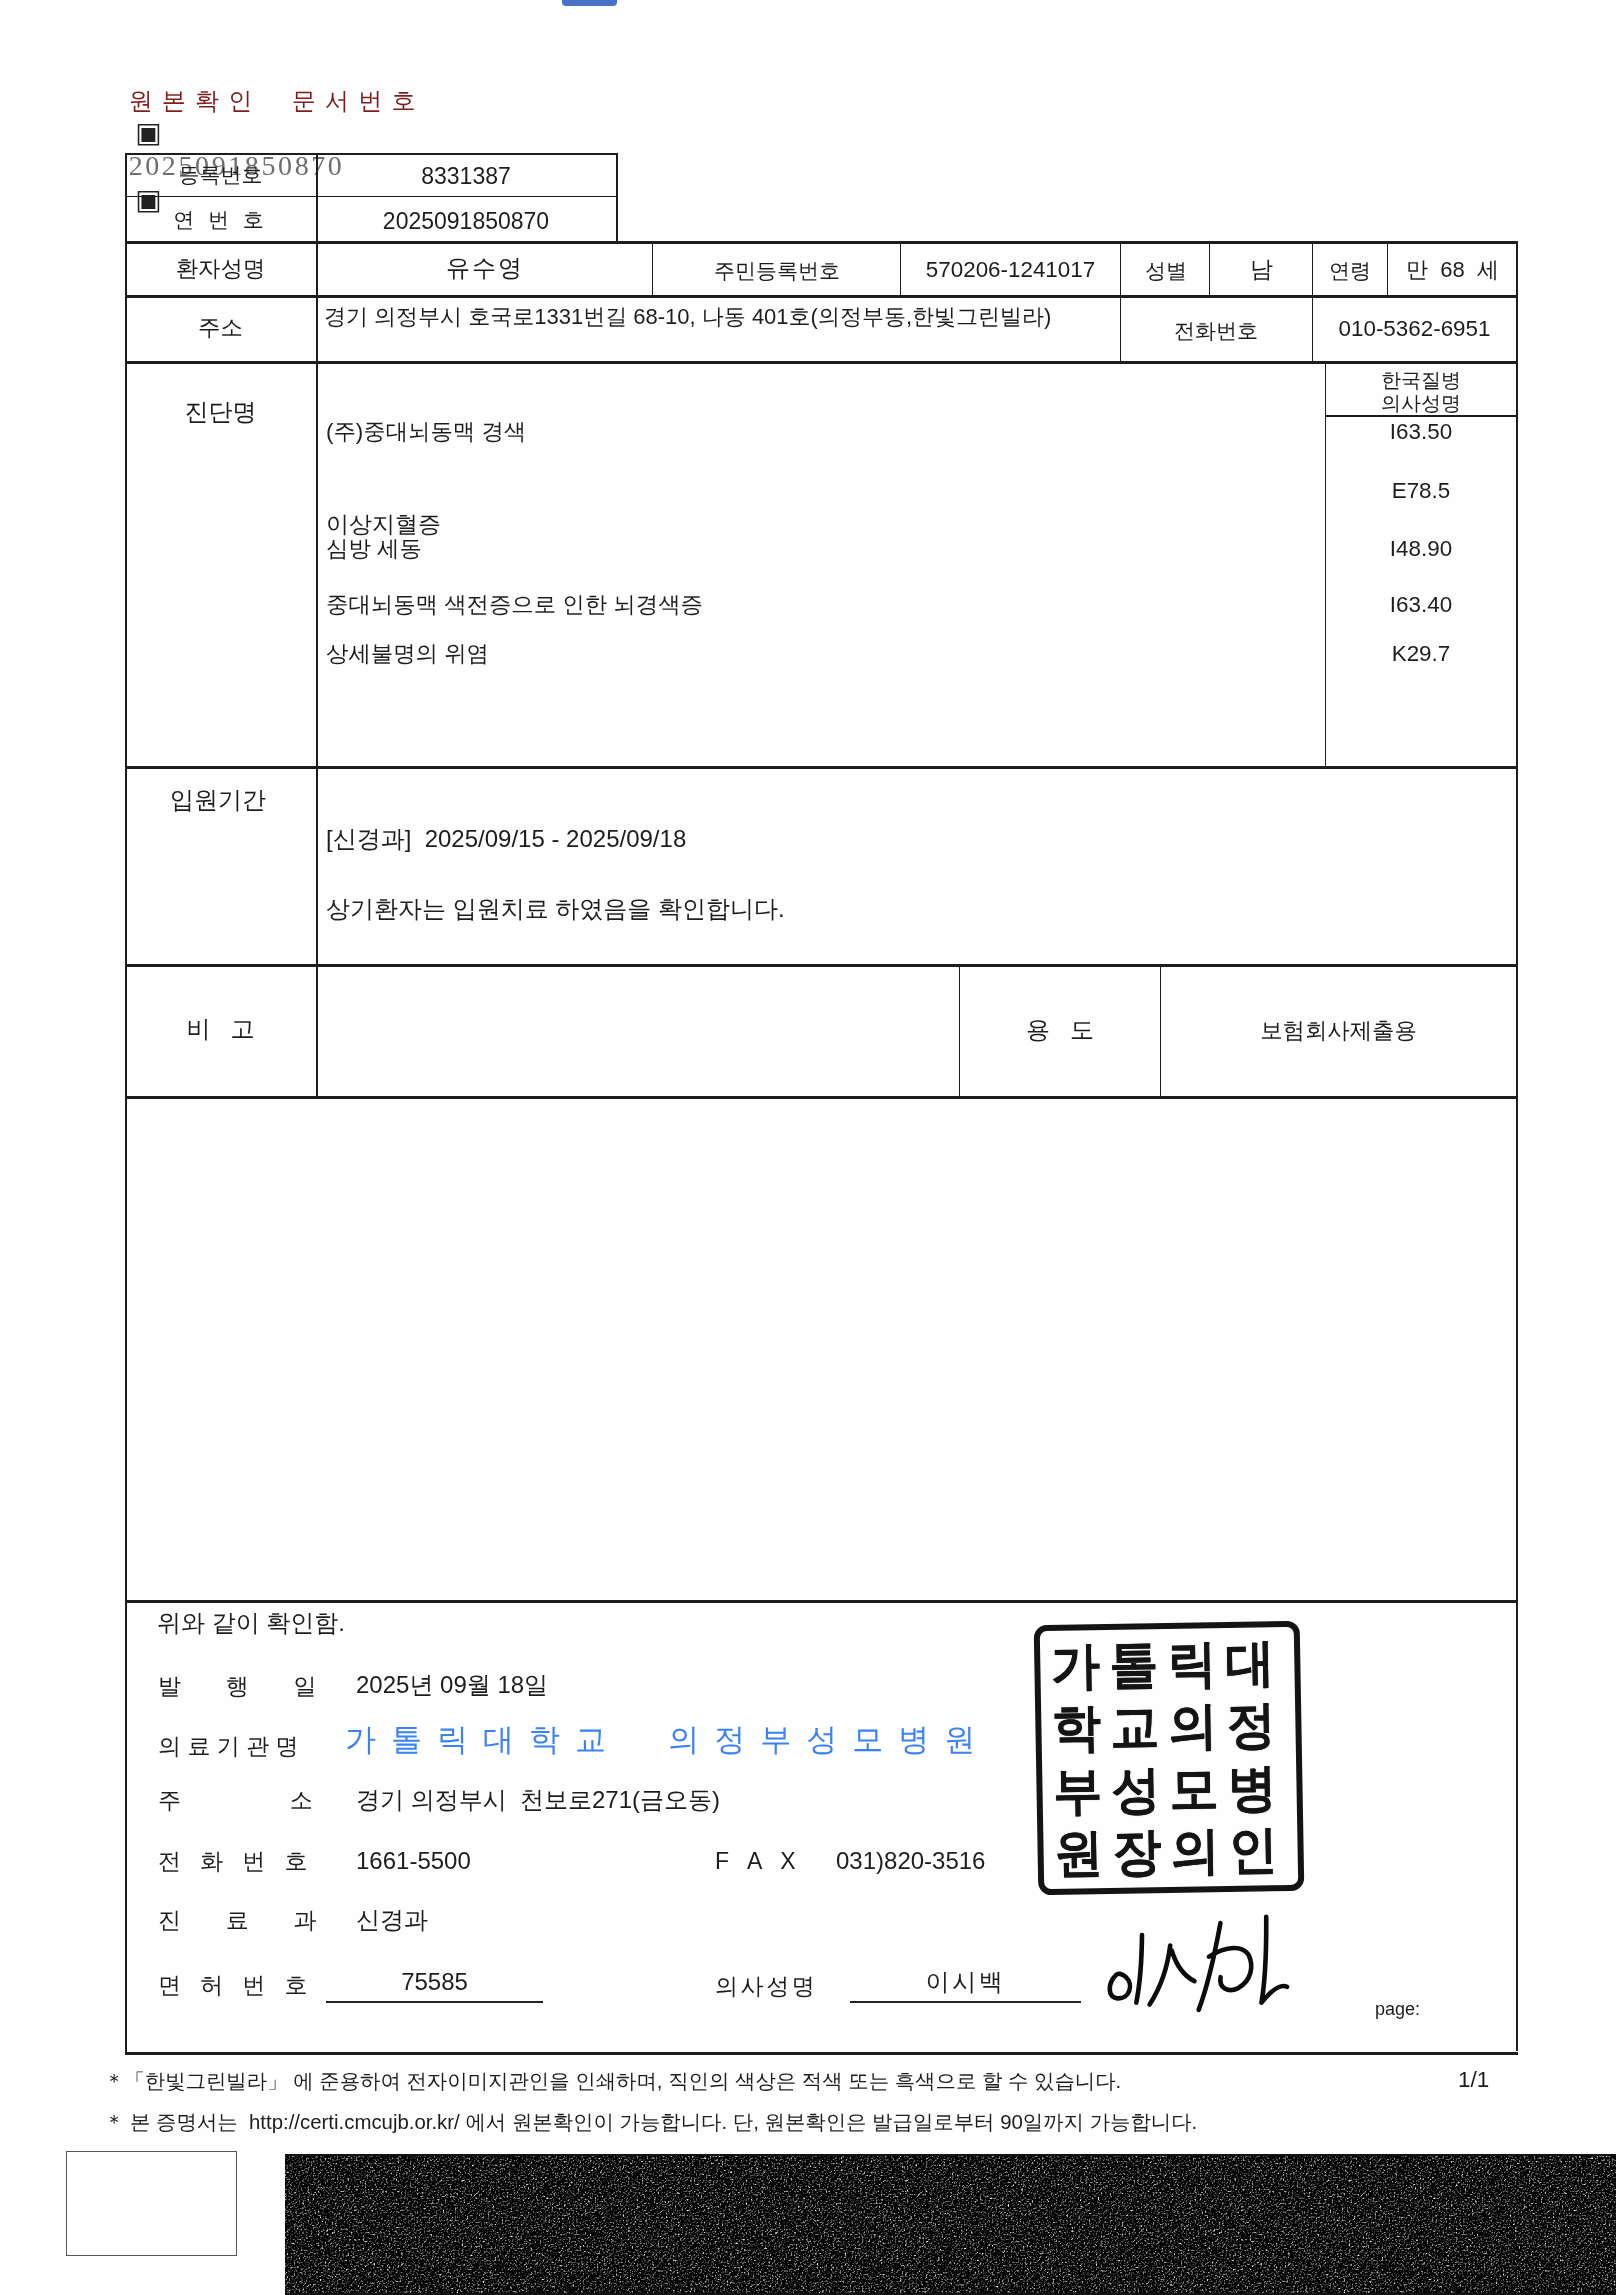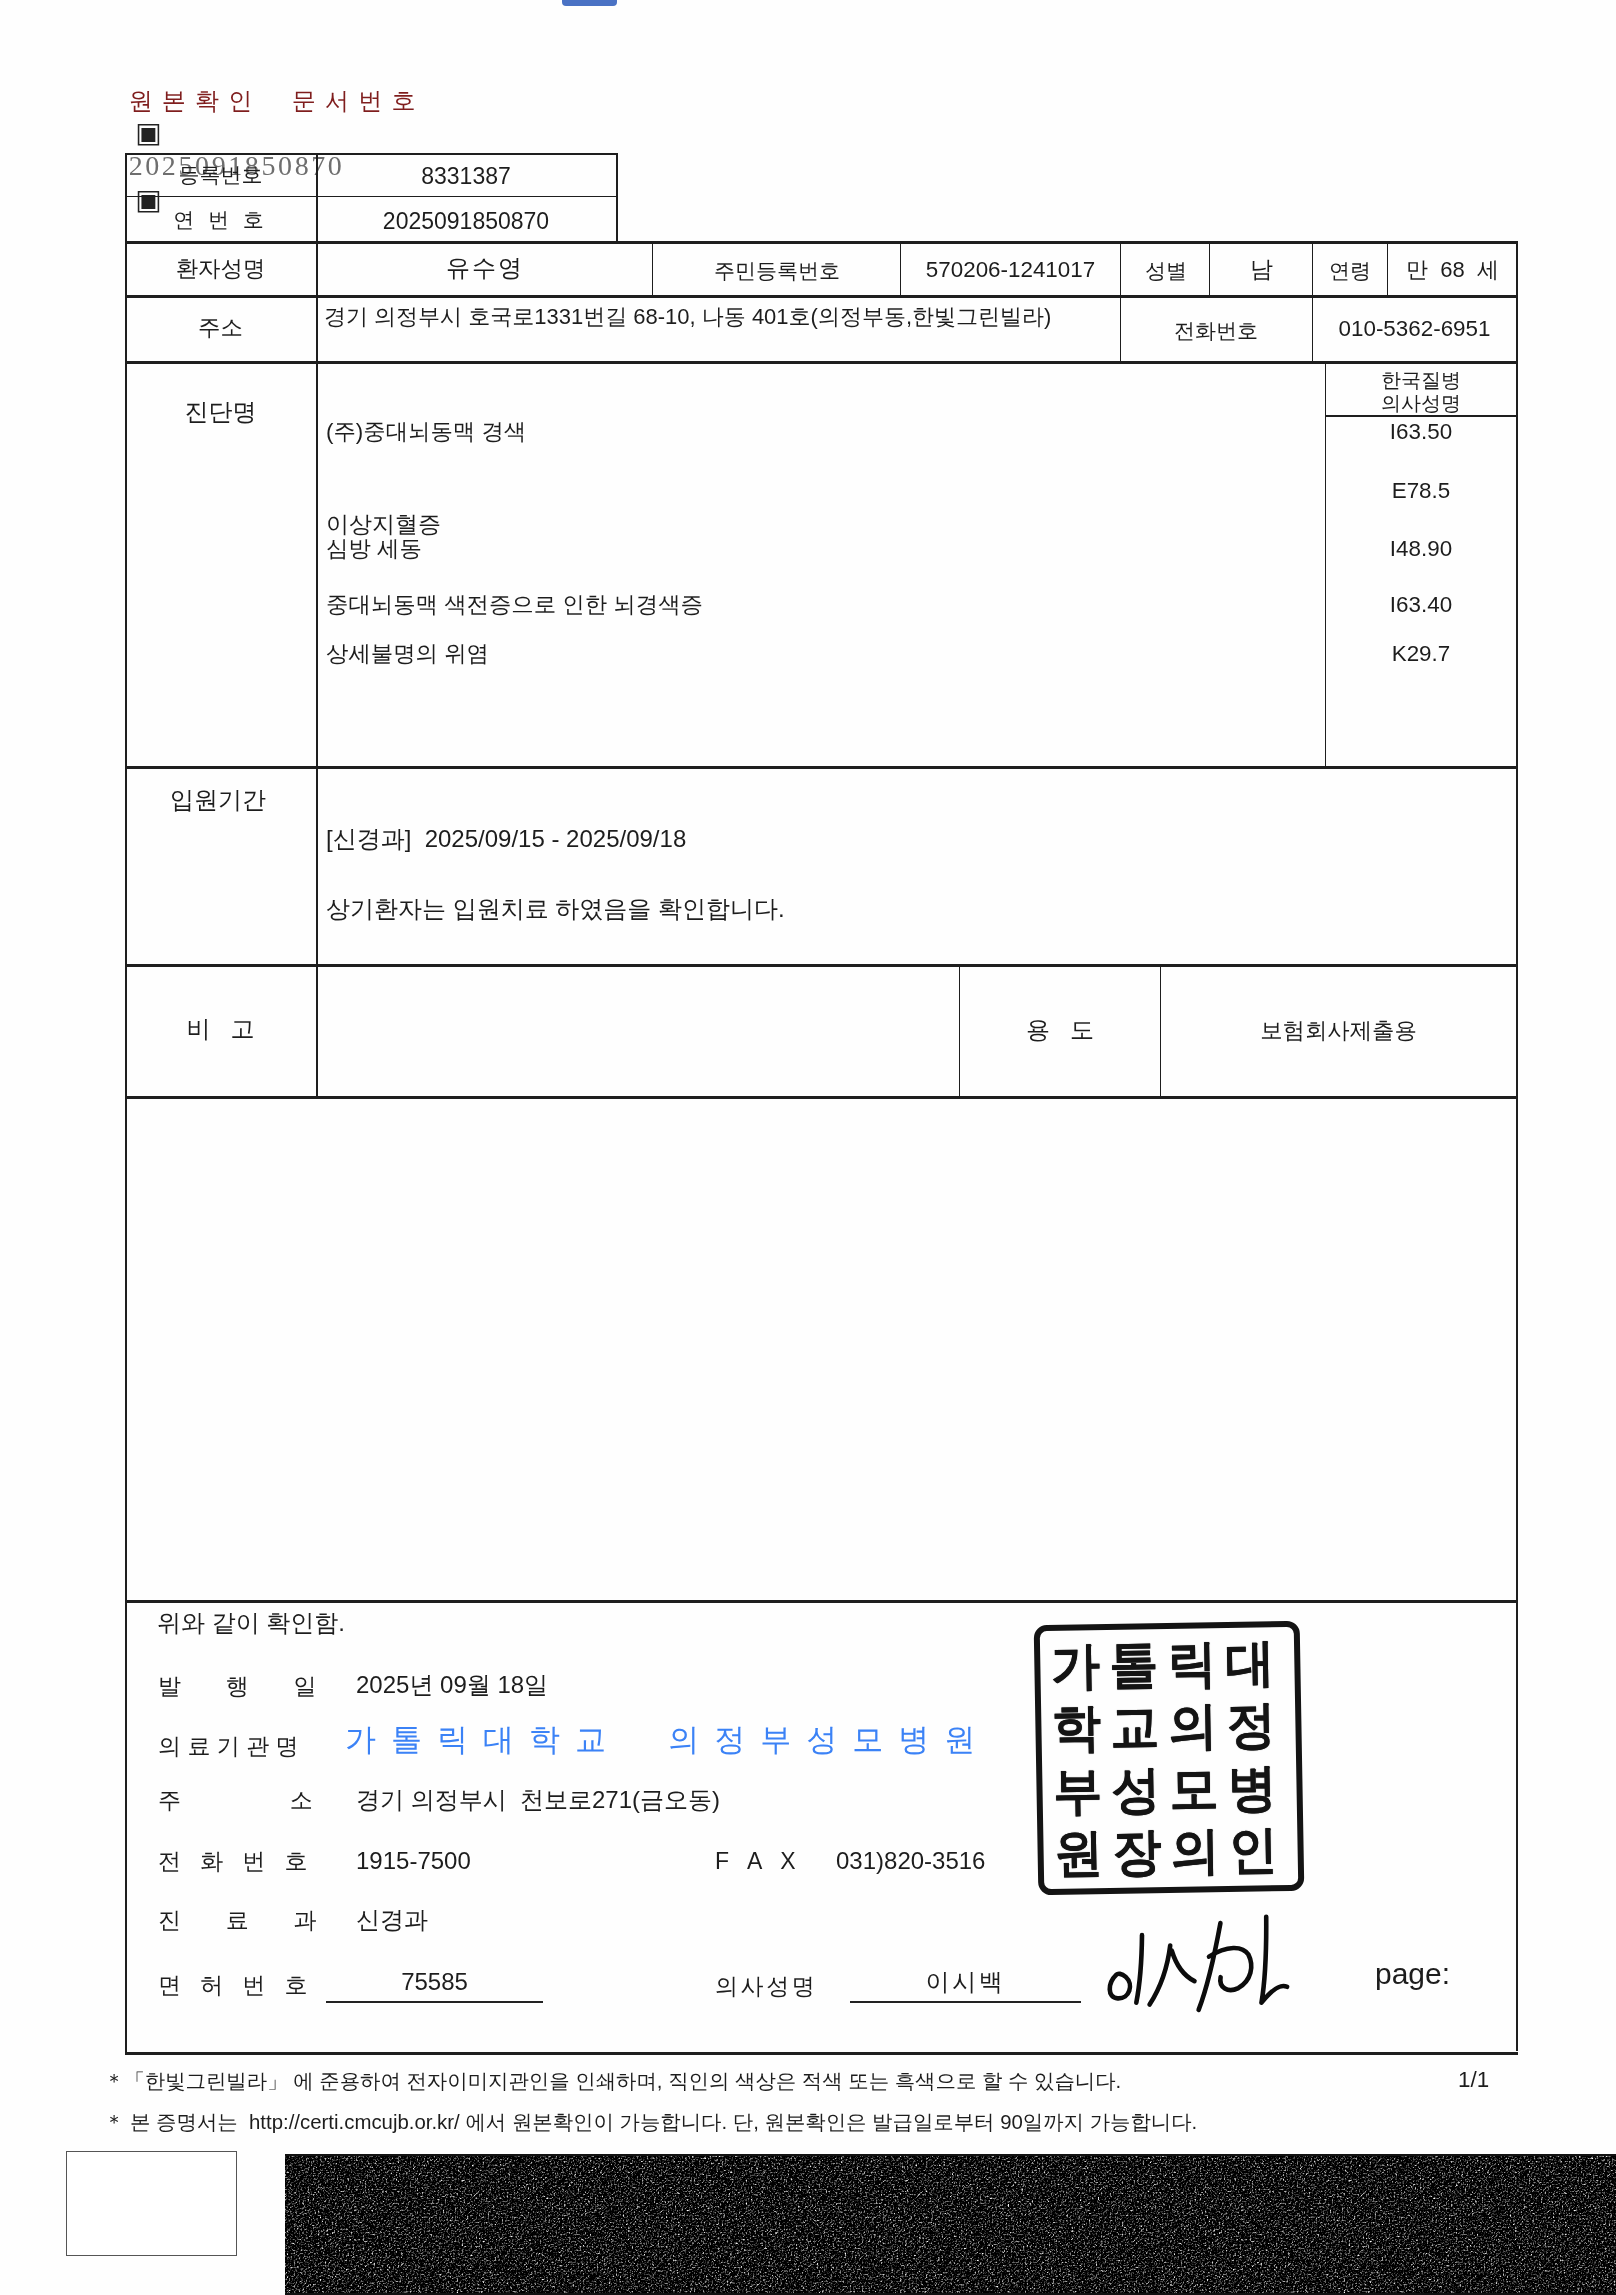--- a/index.html
+++ b/index.html
@@ -111,21 +111,21 @@
   <div class="t" style="left:158px;top:1673px;font-size:23px;">발       행       일</div>
   <div class="t" style="left:356px;top:1671px;font-size:24px;">2025년 09월 18일</div>
 
   <div class="t" style="left:158px;top:1733px;font-size:23px;">의 료 기 관 명</div>
   <div class="t" style="left:345px;top:1721px;font-size:31px;letter-spacing:15px;color:#3b82f6;">가톨릭대학교  의정부성모병원</div>
 
   <div class="t" style="left:158px;top:1787px;font-size:23px;">주                 소</div>
   <div class="t" style="left:356px;top:1786px;font-size:24px;">경기 의정부시  천보로271(금오동)</div>
 
   <div class="t" style="left:158px;top:1848px;font-size:23px;">전   화   번   호</div>
-  <div class="t" style="left:356px;top:1847px;font-size:24px;">1915-7500</div>
+  <div class="t" style="left:356px;top:1847px;font-size:24px;">1661-5500</div>
   <div class="t" style="left:715px;top:1848px;font-size:23px;">F   A   X</div>
   <div class="t" style="left:836px;top:1847px;font-size:24px;">031)820-3516</div>
 
   <div class="t" style="left:158px;top:1907px;font-size:23px;">진       료       과</div>
   <div class="t" style="left:356px;top:1906px;font-size:24px;">신경과</div>
 
   <div class="t" style="left:158px;top:1972px;font-size:23px;">면   허   번   호</div>
   <div class="t" style="left:326px;top:1968px;"><span class="ul" style="width:217px;font-size:24px;padding-bottom:4px;">75585</span></div>
   <div class="t" style="left:715px;top:1973px;font-size:23px;letter-spacing:2.6px;">의사성명</div>
   <div class="t" style="left:850px;top:1968px;"><span class="ul" style="width:231px;font-size:24px;letter-spacing:2.6px;padding-bottom:4px;">이시백</span></div>
@@ -143,21 +143,21 @@
       <path d="M76 34 C74 66 70 104 62 136"></path>
       <path d="M118 52 C112 86 98 118 82 140"></path>
       <path d="M120 60 C126 84 138 100 152 108"></path>
       <path d="M196 22 C186 64 172 116 156 152"></path>
       <path d="M176 72 C204 56 228 58 236 72 C244 90 238 112 218 122 C202 129 188 120 192 104"></path>
       <path d="M266 16 C264 62 260 110 252 146 C268 128 282 118 292 124"></path>
     </g>
   </svg>
 
   <div class="t" style="left:104px;top:2069px;font-size:20.4px;">＊「한빛그린빌라」 에 준용하여 전자이미지관인을 인쇄하며, 직인의 색상은 적색 또는 흑색으로 할 수 있습니다.</div>
-  <div class="t" style="left:1375px;top:1956px;font-size:30px;">page:</div>
+  <div class="t" style="left:1375px;top:1999px;font-size:18px;">page:</div>
   <div class="t" style="left:1458px;top:2067px;font-size:22.4px;">1/1</div>
   <div class="t" style="left:104px;top:2110px;font-size:20.4px;">＊ 본 증명서는  http://certi.cmcujb.or.kr/ 에서 원본확인이 가능합니다. 단, 원본확인은 발급일로부터 90일까지 가능합니다.</div>
 
   <div id="verify-box"></div>
   <div id="noise-strip">
     <svg width="1331" height="137" viewBox="0 0 2020 208">
       <filter id="nz" x="0" y="0" width="100%" height="100%">
         <feTurbulence type="fractalNoise" baseFrequency="0.38" numOctaves="3" stitchTiles="stitch" result="t"></feTurbulence>
         <feColorMatrix in="t" type="matrix" values="0 0 0 0 0
                   0 0 0 0 0

